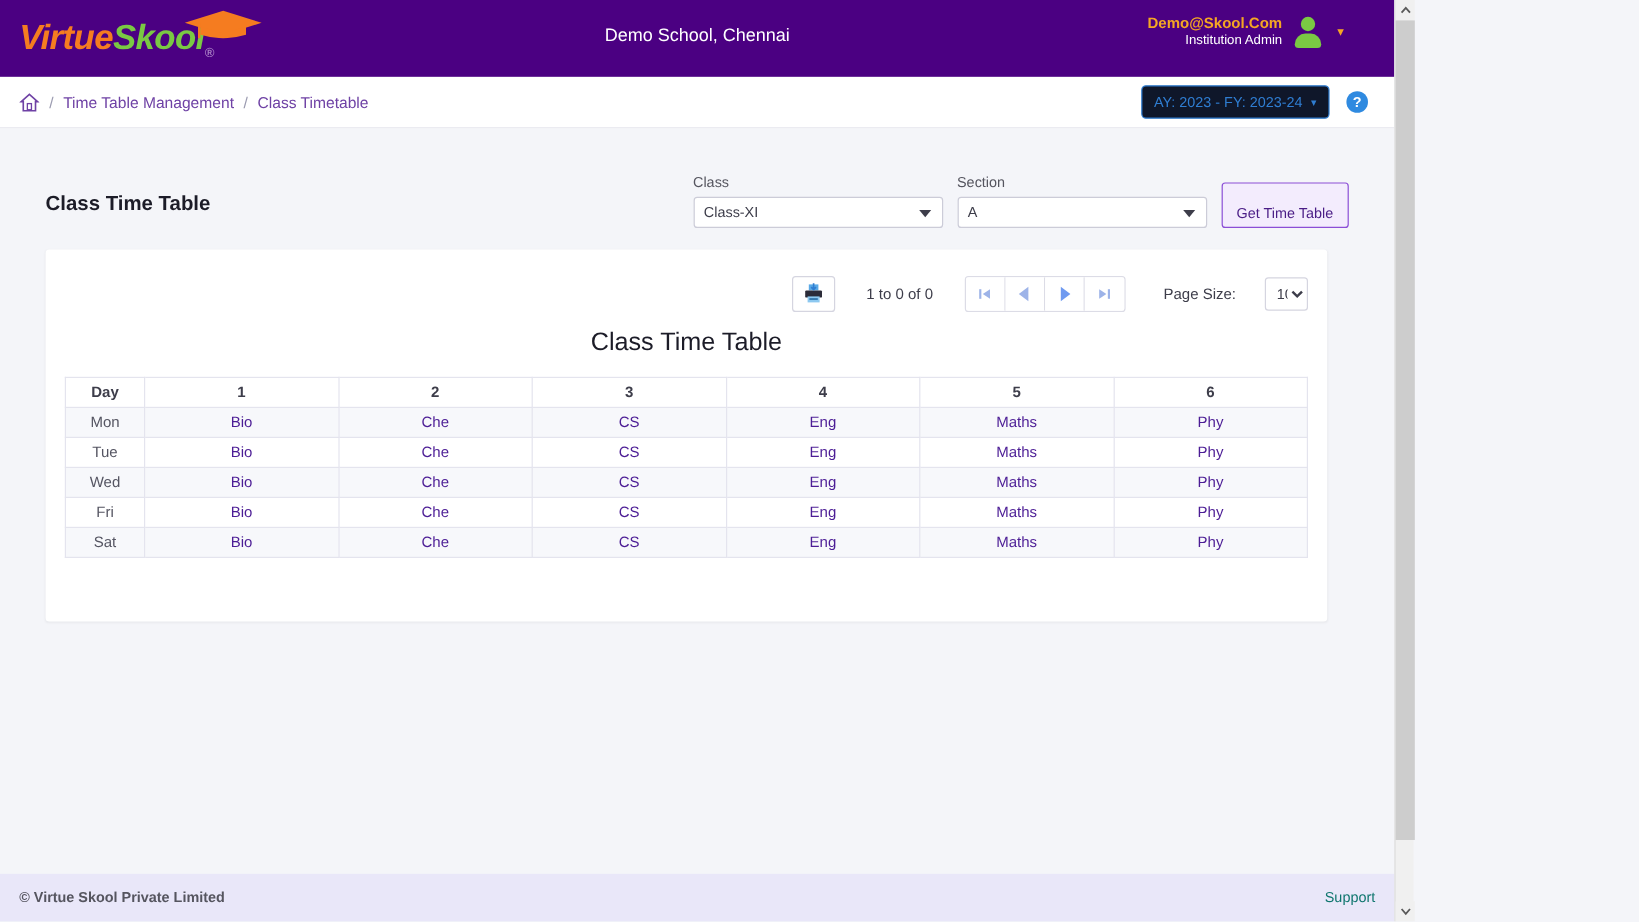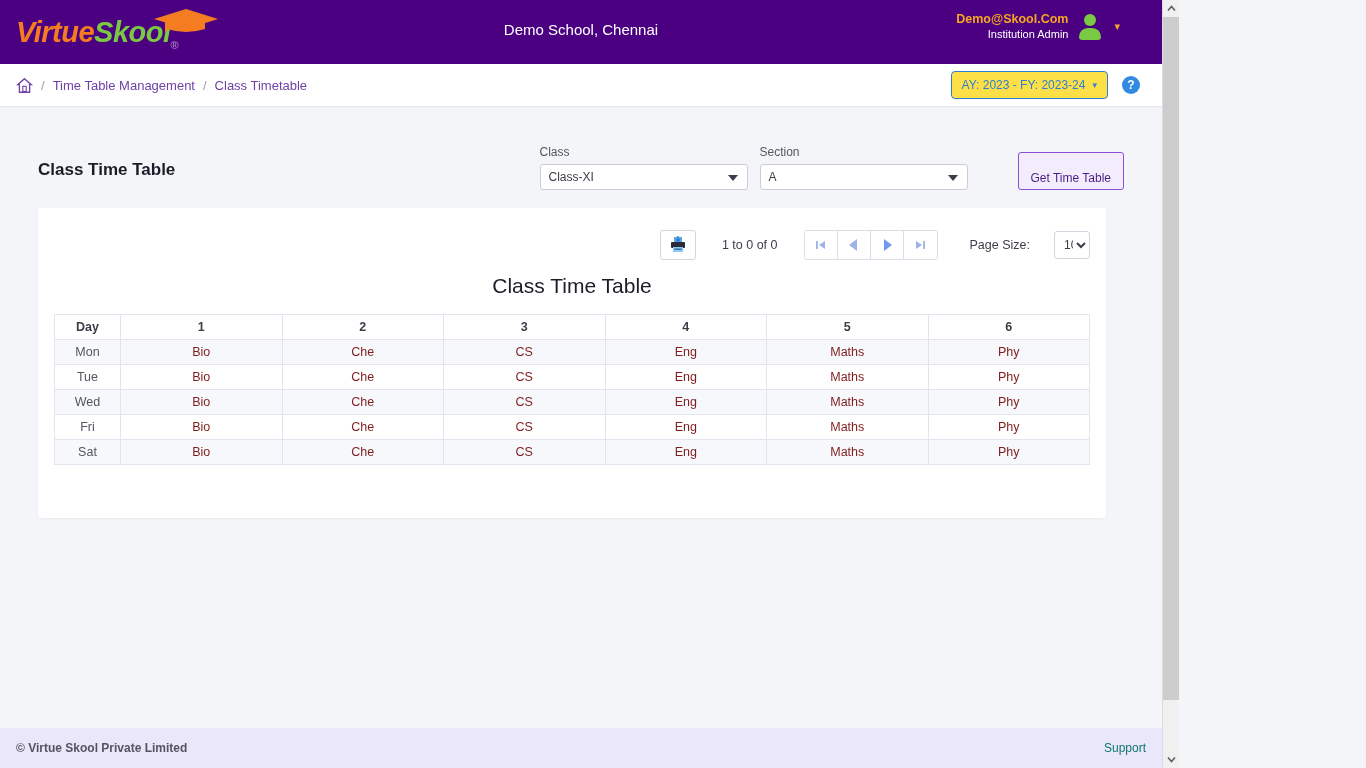--- a/index.html
+++ b/index.html
@@ -47,21 +47,21 @@
     border-bottom: 1px solid #e6e6ee;
     display: flex; align-items: center; padding: 0 22px 0 16px;
   }
   .crumbs { display: flex; align-items: center; gap: 8px; font-size: 13px; }
   .home-ico { width: 17px; height: 17px; display: block; }
   .crumb-link { color: #6f42a5; text-decoration: none; }
   .crumb-sep { color: #9b9bb0; }
   .crumb-cur { color: #6f42a5; }
   .crumb-spacer { flex: 1; }
   .ay-btn {
-    border: 1px solid #2f7dd1; color: #2f7dd1; background: #fde047;
+    border: 1px solid #2f7dd1; color: #2f7dd1; background: #0f172a;
     border-radius: 4px; font-size: 12px; padding: 6px 10px;
     display: flex; align-items: center; gap: 7px; cursor: pointer;
     font-family: "Liberation Sans", sans-serif;
   }
   .ay-chev { font-size: 9px; }
   .help-ico {
     width: 18px; height: 18px; border-radius: 50%; background: #2f8ae0;
     color: #fff; font-size: 12px; font-weight: bold; line-height: 18px;
     text-align: center; margin-left: 14px; cursor: pointer;
   }
@@ -83,21 +83,21 @@
   }
   .select-box.wide { width: 208px; }
   .caret {
     position: absolute; right: 9px; top: 50%; margin-top: -2px;
     width: 0; height: 0; border-left: 5px solid transparent;
     border-right: 5px solid transparent; border-top: 6px solid #3d3d4a;
   }
   .get-btn {
     height: 27px; padding: 18px 12px; border: 1px solid #8b4ed6;
     background: #f3ecfd; color: #4a1d86; font-size: 12px; border-radius: 3px;
-    cursor: pointer; font-family: "Liberation Sans", sans-serif; margin-left: 38px;
+    cursor: pointer; font-family: "Liberation Sans", sans-serif;
   }
 
   .card {
     margin: 18px 56px 0 38px; background: #ffffff; border-radius: 3px;
     box-shadow: 0 1px 2px rgba(0,0,0,0.05);
     padding: 22px 16px 26px 16px; min-height: 310px;
   }
 
   
   .toolbar { display: flex; align-items: center; justify-content: flex-end; gap: 16px; padding-right: 0; }
@@ -117,21 +117,21 @@
   .pg-size-sel {
     width: 36px; height: 28px; border: 1px solid #d5d5e0; border-radius: 3px;
     background: #fff; font-size: 12px; color: #3d3d4a; padding-left: 5px;
     font-family: "Liberation Sans", sans-serif; cursor: pointer;
   }
 
   .tt-title { text-align: center; font-size: 21px; color: #1c1c28; margin: 14px 0 16px 0; font-weight: normal; }
 
   table.tt { width: 100%; border-collapse: collapse; table-layout: fixed; }
   table.tt th, table.tt td {
-    border: 1px solid #e4e4ee; text-align: center; font-size: 12.5px; color: #7f1d1d;
+    border: 1px solid #e4e4ee; text-align: center; font-size: 12.5px; color: #4c1d95;
     height: 25px; padding: 0 4px;
   }
   table.tt th { font-weight: bold; color: #3d3d4a; background: #ffffff; }
   table.tt td.day { color: #555562; }
   table.tt tbody tr:nth-child(odd) td { background: #f7f8fb; }
   table.tt tbody tr:nth-child(even) td { background: #ffffff; }
   col.c-day { width: 66px; }
 
   
   .footer {

